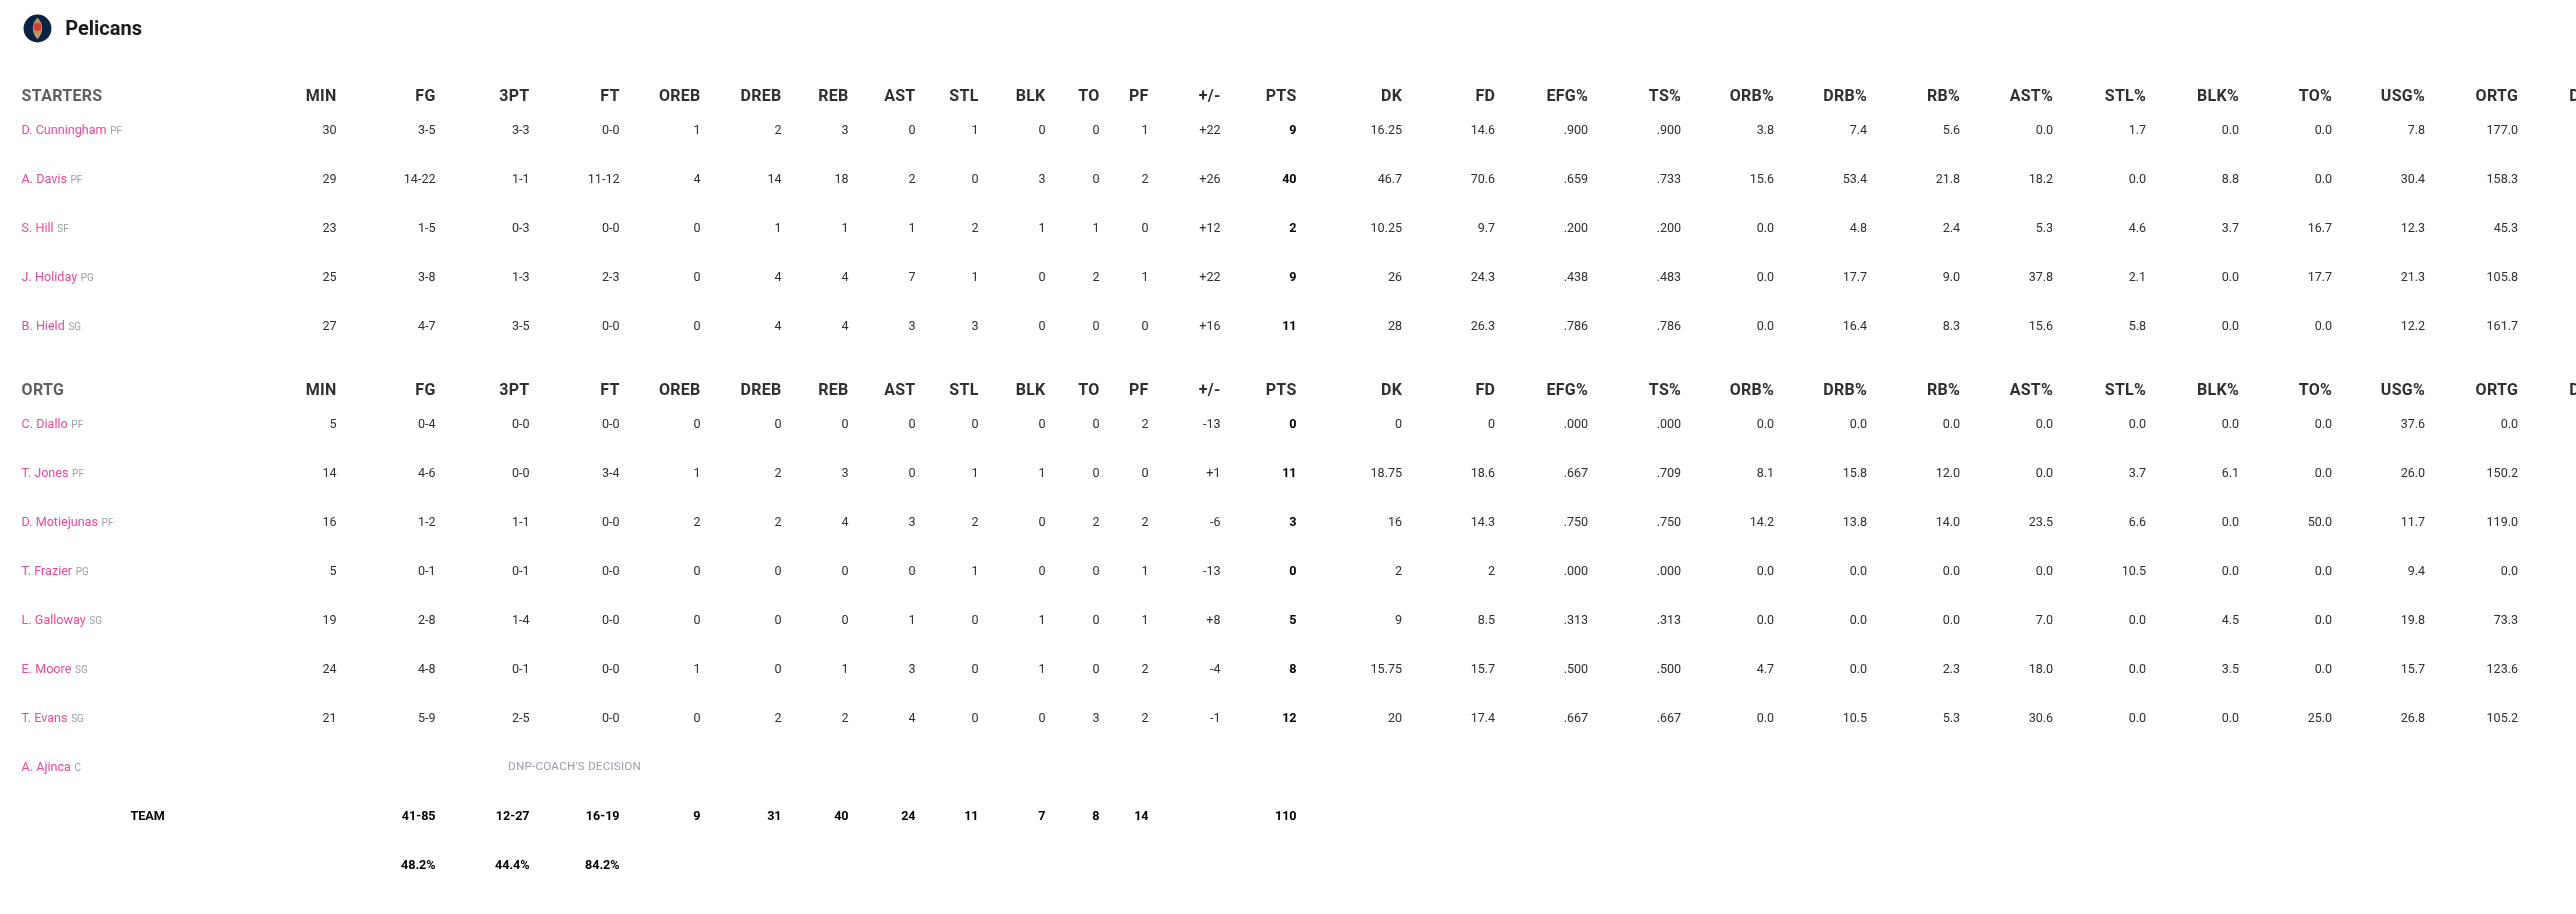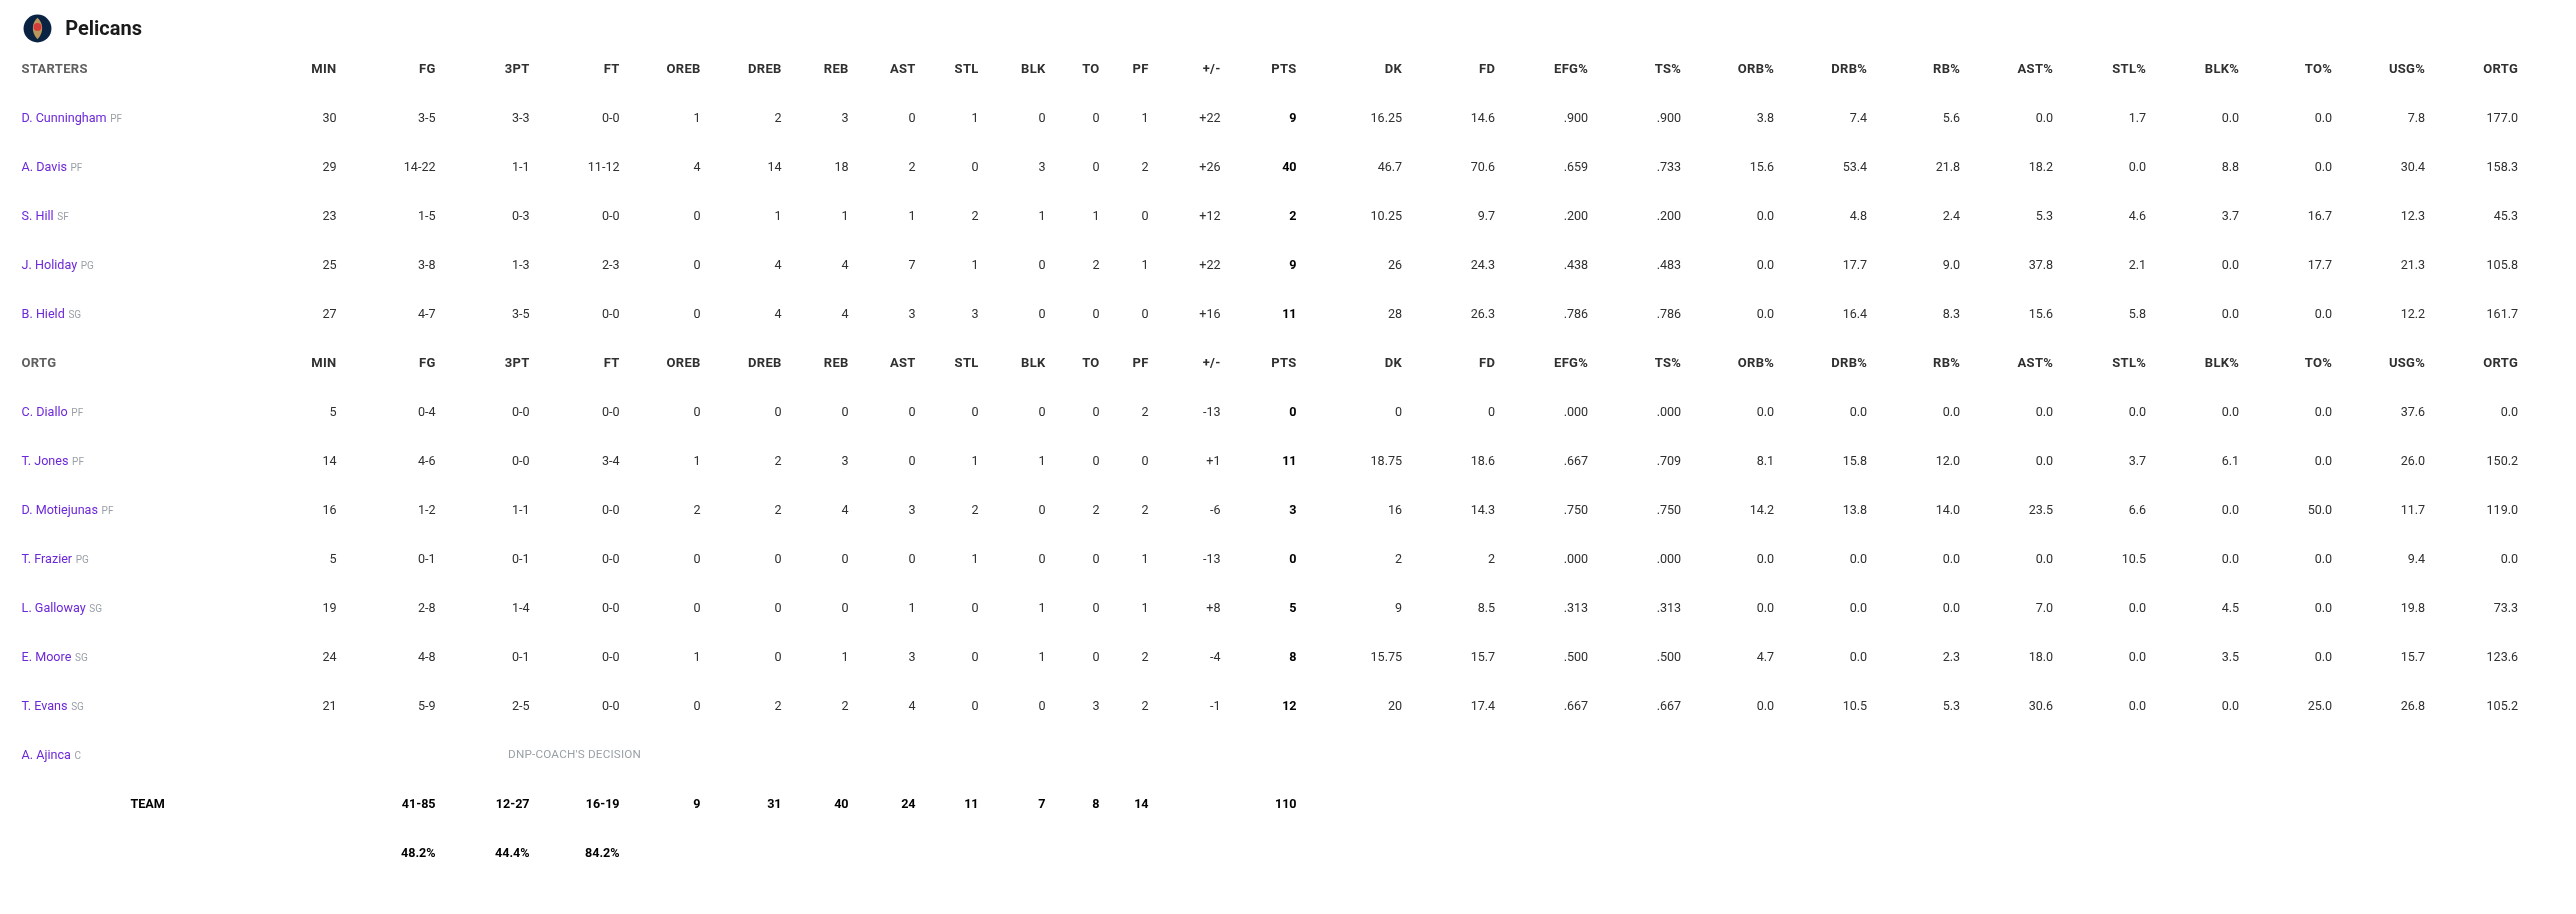--- a/index.html
+++ b/index.html
@@ -1,30 +1,30 @@
 <!DOCTYPE html>
 <html><head>
 <meta charset="utf-8">
 <style>
   html,body{margin:0;padding:0;background:#fff;font-family:-apple-system,BlinkMacSystemFont,"Segoe UI",Roboto,Helvetica,Arial,sans-serif;color:#1a1a1a;font-size:12.6px;}
   .container{width:2576px;box-sizing:border-box;padding:12.6px 21.6px 21.6px 21.6px;}
-  .team-header{display:flex;align-items:center;gap:12.6px;margin-bottom:0;}
+  .team-header{display:flex;align-items:center;gap:12.6px;margin-bottom:12px;}
   .team-logo{width:31px;height:31px;}
   .team-name{font-size:20px;font-weight:700;color:#1a1a1a;}
   .stats-wrapper{display:flex;}
   .left-pane{display:flex;flex-direction:column;}
   .right-pane{display:flex;flex-direction:column;}
   .divider{width:0.9px;background:#d0d0d0;margin:0 3.6px 0 9px;}
   .row{display:flex;align-items:center;height:49px;}
-  .hdr{font-size:13px;font-weight:700;color:#606060;letter-spacing:0.3px;}
+  .hdr{font-size:16px;font-weight:700;color:#606060;letter-spacing:0.3px;align-items:flex-end;}
   .cell{box-sizing:border-box;text-align:right;color:#303030;}
   .cell.num{font-variant-numeric:tabular-nums;}
   .cell.bold{font-weight:700;color:#000;}
   .name-cell{width:252px;text-align:left;color:#1268d3;}
-  .name-cell a{color:#6d28d9;text-decoration:none;}
+  .name-cell a{color:#ec4899;text-decoration:none;}
   .pos{color:#9aa0a6;font-size:10px;margin-left:3.6px;}
   .team-label{width:252px;text-align:center;font-weight:700;color:#000;}
   .w-min{width:63px;}
   .w-fg{width:99px;}
   .w-3pt{width:94px;}
   .w-ft{width:90px;}
   .w-oreb{width:81px;}
   .w-dreb{width:81px;}
   .w-reb{width:67px;}
   .w-ast{width:67px;}

